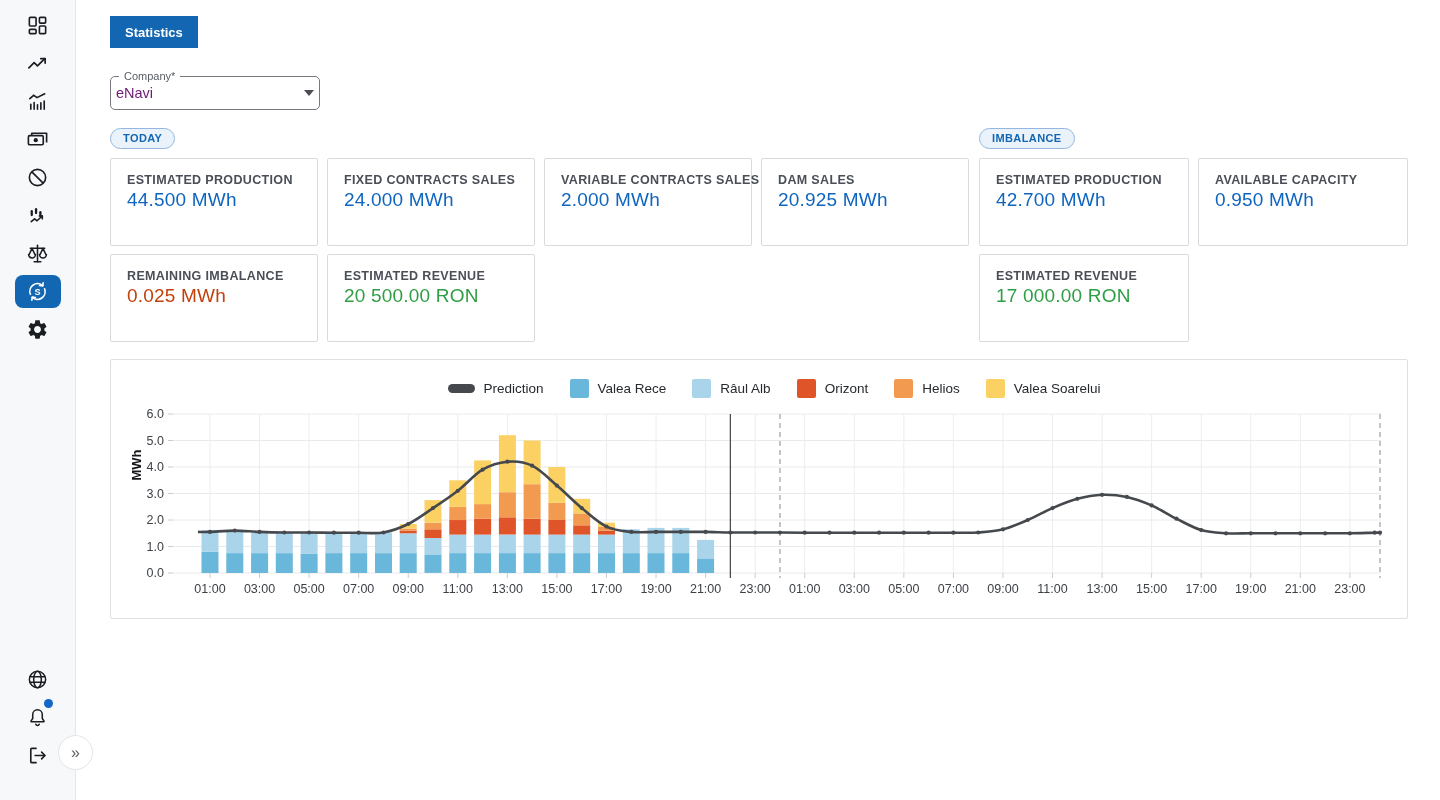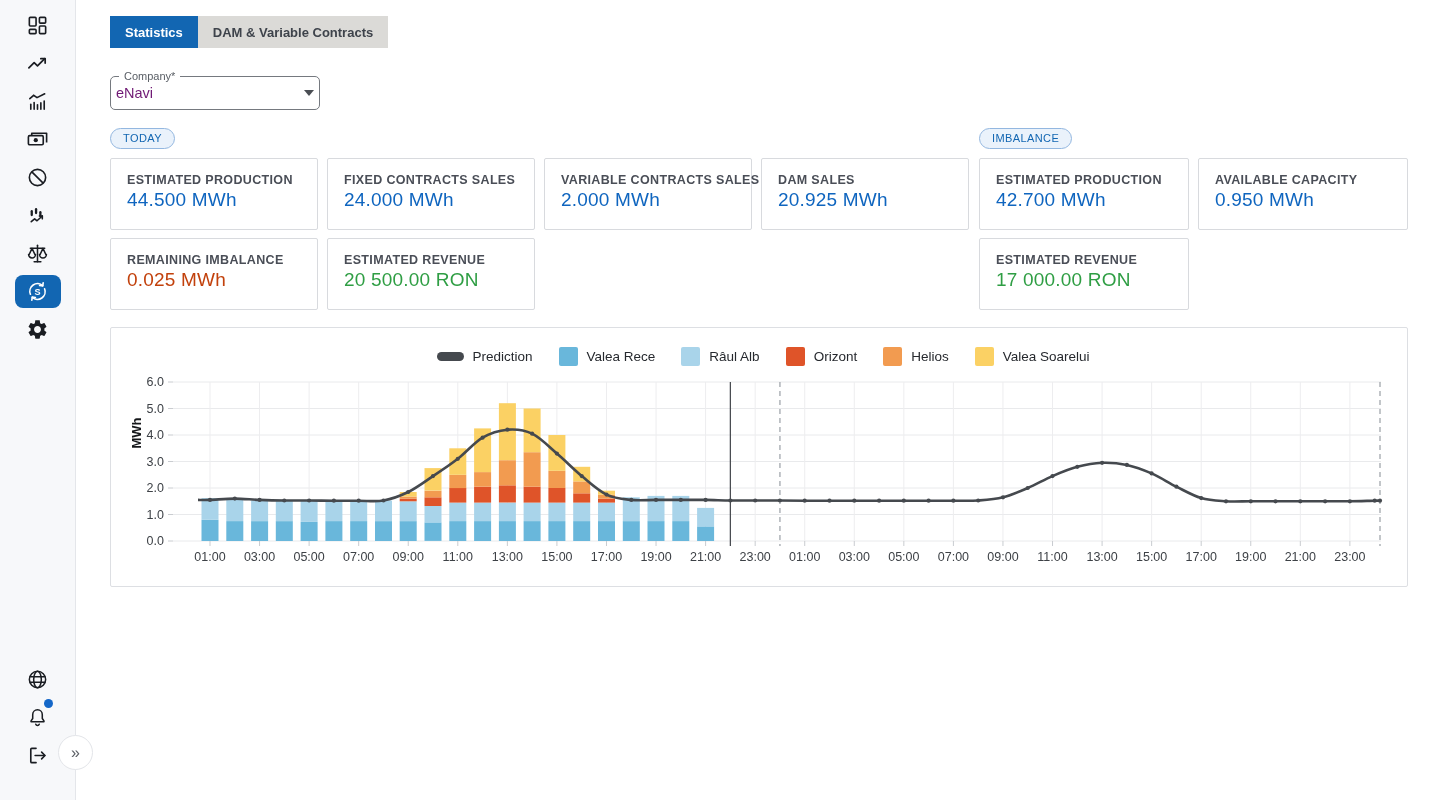--- a/index.html
+++ b/index.html
@@ -33,35 +33,35 @@
   .select-field{margin-top:28px;width:210px;height:34px;border:1px solid #75797f;border-radius:5px;
                 position:relative;display:flex;align-items:center;padding:0 5px;cursor:pointer;background:#fff}
   .select-label{position:absolute;top:-7px;left:8px;background:#fff;padding:0 5px;font-size:11px;color:#585d64}
   .select-value{font-size:14.5px;color:#701a75}
   .select-caret{margin-left:auto;width:0;height:0;border-left:5px solid transparent;
                 border-right:5px solid transparent;border-top:6px solid #4a4e54}
 
   .groups{display:flex;margin-top:18px;gap:10px}
   .group{display:flex;flex-direction:column}
   .group-badge{align-self:flex-start;padding:3px 12px 4px;border:1px solid #93b7e0;border-radius:11px;
-               background:#eaf2fb;color:#1266b2;font-size:11px;font-weight:400;letter-spacing:.4px;margin-bottom:9px}
+               background:#eaf2fb;color:#1266b2;font-size:11px;font-weight:700;letter-spacing:.4px;margin-bottom:9px}
   .cards{display:grid;gap:8px 9px}
   .group.today .cards{grid-template-columns:repeat(4,208px)}
   .group.tomorrow .cards{grid-template-columns:repeat(2,210px)}
-  .card{height:72px;background:#fff;border:1px solid #d8dade;border-radius:2px;padding:14px 16px 12px}
+  .card{height:88px;background:#fff;border:1px solid #d8dade;border-radius:2px;padding:14px 16px 12px}
   .card-label{font-size:12.5px;font-weight:600;letter-spacing:.35px;color:#4a4e57;white-space:nowrap}
   .card-value{margin-top:2px;font-size:19px;font-weight:400;letter-spacing:.2px}
   .card-value.blue{color:#0f65bf}
   .card-value.red{color:#c2410c}
   .card-value.green{color:#2f9e44}
 
   
   .chart-card{margin-top:17px;width:1298px;height:260px;border:1px solid #dddfe3;border-radius:2px;
               position:relative;background:#fff}
-  .legend{position:absolute;top:19px;left:4px;width:100%;display:flex;justify-content:center;gap:26px;z-index:2}
+  .legend{position:absolute;top:19px;left:15px;width:100%;display:flex;justify-content:center;gap:26px;z-index:2}
   .legend-item{display:flex;align-items:center;gap:9px;font-size:13.5px;color:#26292e;cursor:pointer}
   .swatch{width:19px;height:19px;border-radius:2px}
   .swatch.pill{width:27px;height:9px;border-radius:5px}
   .chart-svg{position:absolute;top:0;left:0}
   .ct{font:12.5px "Liberation Sans",sans-serif;fill:#3d4146}
   .cax{font:700 13px "Liberation Sans",sans-serif;fill:#15171a}
 </style>
 </head>
 <body>
 
@@ -162,21 +162,20 @@
     </div>
   </div>
 
   <div class="collapse-btn">»</div>
 </nav>
 
 <main class="main">
 
   <div class="tabs">
     <div class="tab active">Statistics</div>
-    <div class="tab">DAM &amp; Variable Contracts</div>
   </div>
 
   <div class="select-field">
     <span class="select-label">Company*</span>
     <span class="select-value">eNavi</span>
     <span class="select-caret"></span>
   </div>
 
   <div class="groups">
     <section class="group today">

